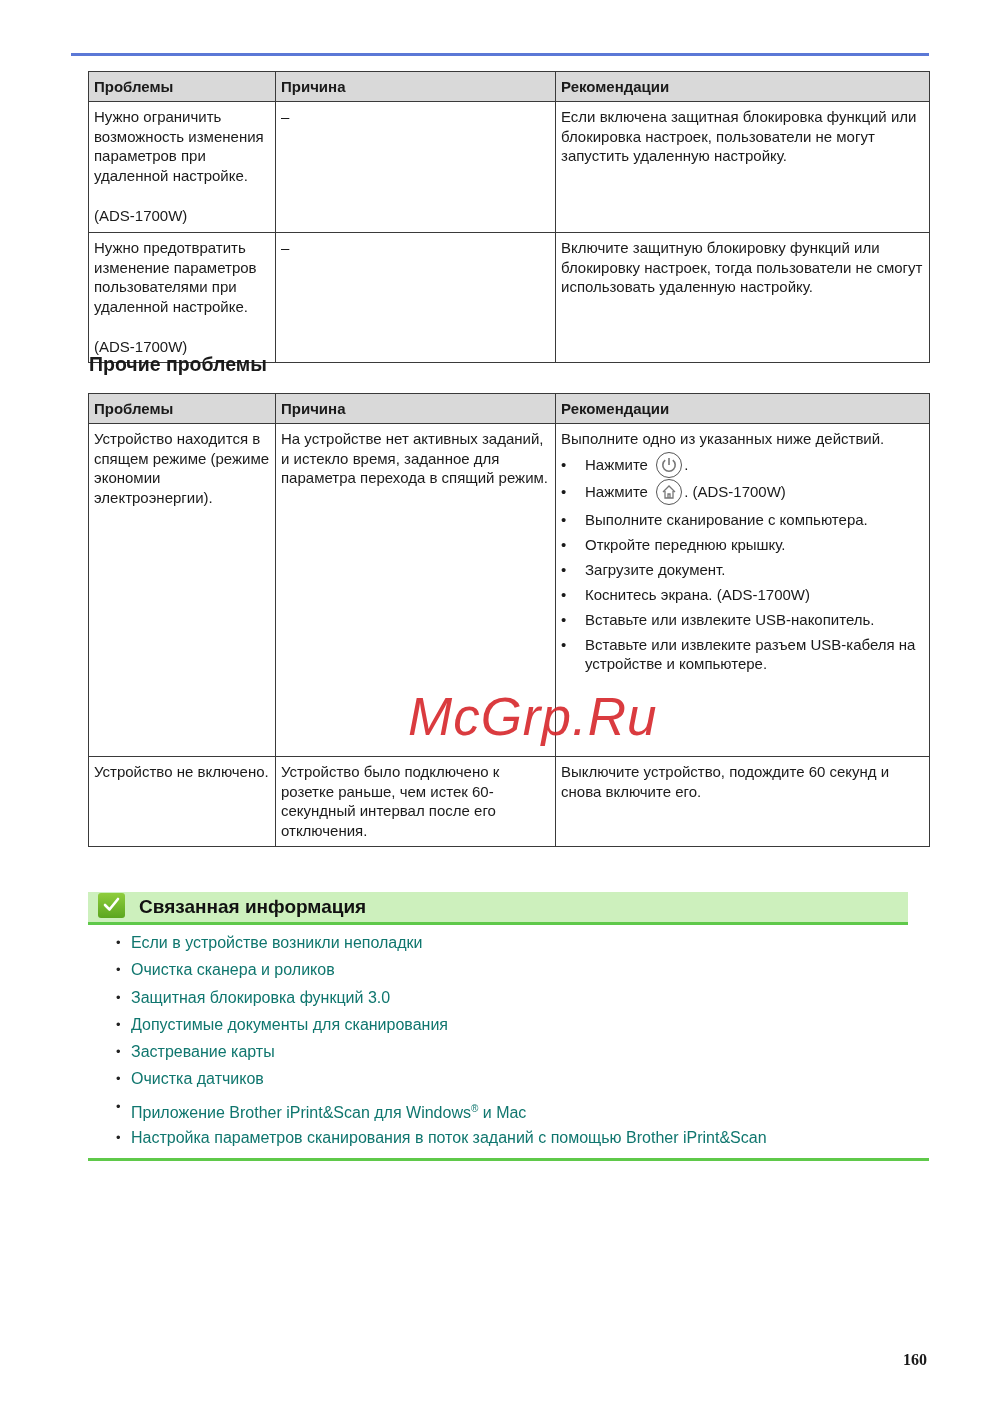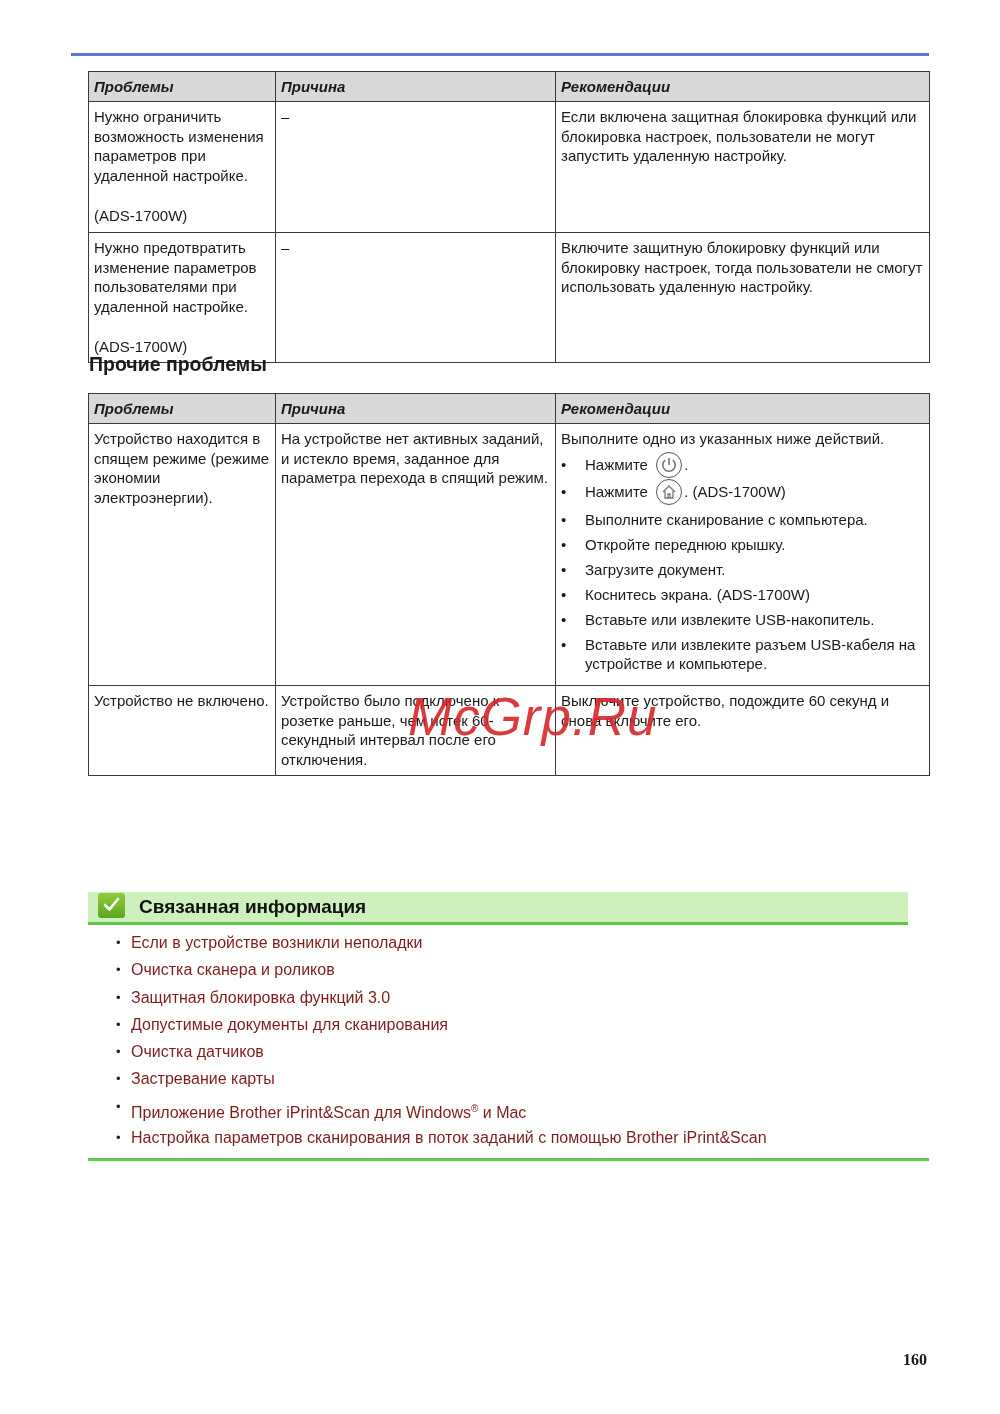--- a/index.html
+++ b/index.html
@@ -14,21 +14,21 @@
   table.trouble {
     position: absolute; left: 88px; width: 841px;
     border-collapse: collapse; table-layout: fixed;
     font-size: 15px; line-height: 19.4px;
   }
   table.trouble th, table.trouble td {
     border: 1px solid #3a3a3a; text-align: left; vertical-align: top;
     padding: 5px 5px 6px 5px;
   }
   table.trouble th {
-    background: #d9d9d9; font-weight: bold; height: 18px; padding-top: 5px; padding-bottom: 5px; font-style: italic;
+    background: #d9d9d9; font-weight: bold; height: 18px; padding-top: 5px; padding-bottom: 5px;
   }
   col.c1 { width: 187px; } col.c2 { width: 280px; } col.c3 { width: 374px; }
   #table1 { top: 71px; }
   #table2 { top: 393px; }
   .model { margin-top: 21px; display: block; }
   .section-title {
     position: absolute; left: 89px; top: 353px; font-size: 19.5px; font-weight: bold; margin: 0;
   }
   ul.actions { list-style: none; margin: 6px 0 0 0; padding: 0; }
   ul.actions li { position: relative; padding-left: 24px; margin-bottom: 5.6px; }
@@ -55,21 +55,21 @@
   .check-icon svg { position: absolute; left: 5px; top: 4px; }
   .related-title {
     position: absolute; left: 51px; top: 4px; font-size: 19px; font-weight: bold; color: #111;
   }
   ul.related {
     position: absolute; left: 116px; top: 932px; margin: 0; padding: 0; list-style: none;
     font-size: 16px;
   }
   ul.related li { position: relative; padding-left: 15px; height: 27.3px; line-height: 22px; }
   ul.related li::before { content: "•"; position: absolute; left: 0; top: 0; color: #222; font-size: 13px; }
-  ul.related li a { color: #7f1d1d; text-decoration: none; }
+  ul.related li a { color: #0f766e; text-decoration: none; }
   ul.related li.tall { height: 29px; padding-top: 2px; }
   ul.related li sup { font-size: 10px; }
   .bottom-rule {
     position: absolute; left: 88px; top: 1158px; width: 841px; height: 3px; background: #5fc94a;
   }
   .page-number {
     position: absolute; left: 903px; top: 1351px; font-family: "Liberation Serif", serif;
     font-weight: bold; font-size: 16px; text-align: right;
   }
 </style>
@@ -120,21 +120,21 @@
       <col class="c3">
     </colgroup>
   <thead>
     <tr>
       <th>Проблемы</th>
       <th>Причина</th>
       <th>Рекомендации</th>
     </tr>
   </thead>
   <tbody>
-    <tr style="height:262px">
+    <tr style="height:333px">
       <td>Устройство находится в спящем режиме (режиме экономии электроэнергии).</td>
       <td>На устройстве нет активных заданий, и истекло время, заданное для параметра перехода в спящий режим.</td>
       <td>
         <span>Выполните одно из указанных ниже действий.</span>
         <ul class="actions">
           <li class="icon-row">
             <span>Нажмите</span>
             <span class="btn-icon">
               <svg width="18" height="18" viewBox="0 0 18 18">
                   <path d="M5.2 4.2 A6.2 6.2 0 1 0 12.8 4.2" fill="none" stroke="#777" stroke-width="1.6"></path>
@@ -176,21 +176,21 @@
       </svg>
   </span>
   <span class="related-title">Связанная информация</span>
 </div>
 
 <ul class="related">
   <li><a href="#">Если в устройстве возникли неполадки</a></li>
   <li><a href="#">Очистка сканера и роликов</a></li>
   <li><a href="#">Защитная блокировка функций 3.0</a></li>
   <li><a href="#">Допустимые документы для сканирования</a></li>
+  <li><a href="#">Застревание карты</a></li>
   <li><a href="#">Очистка датчиков</a></li>
-  <li><a href="#">Застревание карты</a></li>
   <li class="tall"><a href="#"><span>Приложение Brother iPrint&amp;Scan для Windows</span><sup>®</sup><span> и Mac</span></a></li>
   <li><a href="#">Настройка параметров сканирования в поток заданий с помощью Brother iPrint&amp;Scan</a></li>
 </ul>
 
 <div class="bottom-rule"></div>
 
 <div class="page-number">160</div>
 
 </body></html>

